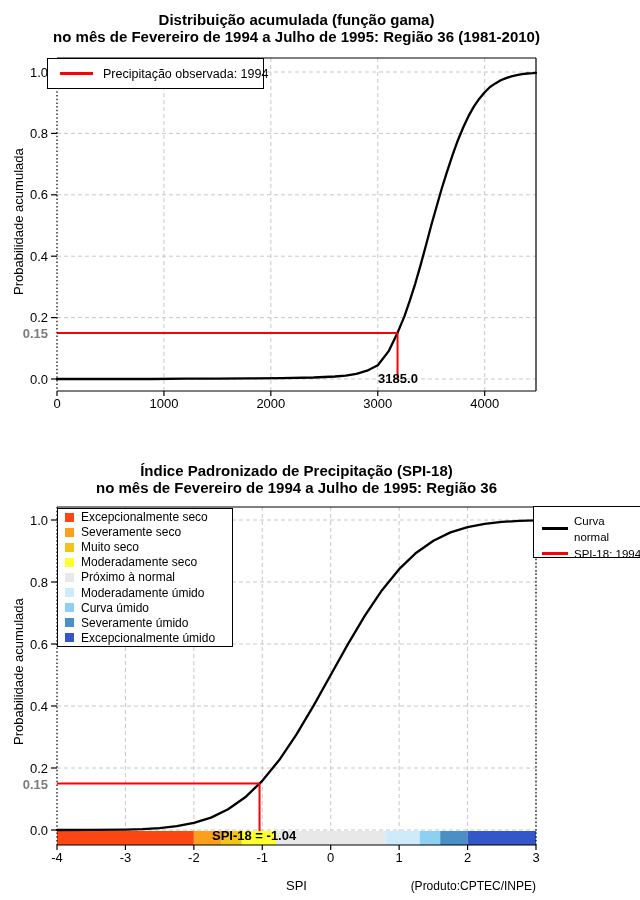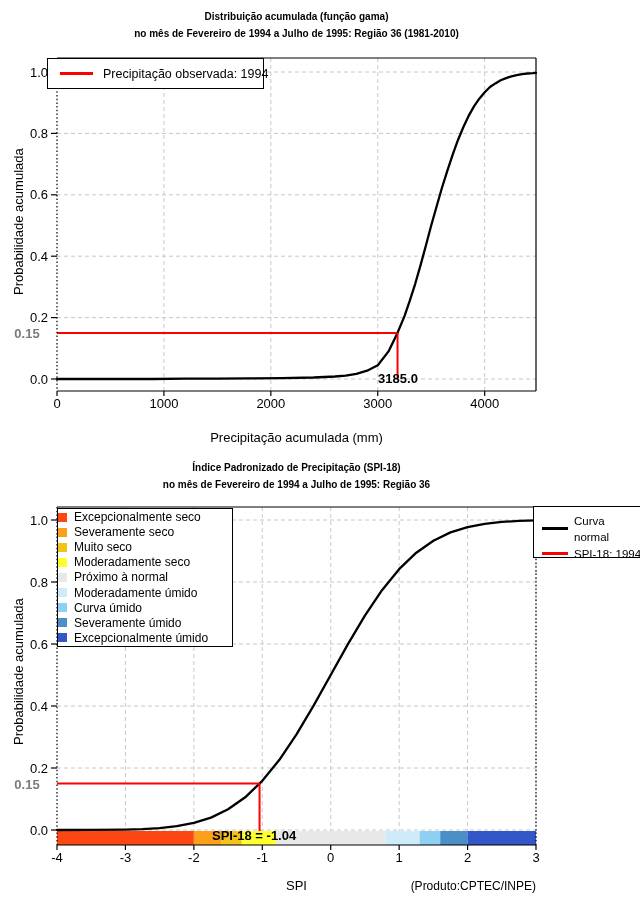--- a/index.html
+++ b/index.html
@@ -1,29 +1,29 @@
 <!DOCTYPE html>
 <html><head>
 <meta charset="utf-8">
 <style>
   html,body{margin:0;padding:0;background:#fff;}
   #screen{position:relative;width:640px;height:900px;background:#ffffff;overflow:hidden;
           font-family:"Liberation Sans",sans-serif;color:#000;}
   svg{position:absolute;left:0;top:0;font-family:"Liberation Sans",sans-serif;}
   .abs{position:absolute;}
-  .title{font-weight:bold;font-size:10px;text-align:center;white-space:nowrap;}
+  .title{font-weight:bold;font-size:15px;text-align:center;white-space:nowrap;}
   .axlab{font-size:13px;text-align:center;}
   .ytitle{font-size:13px;transform:rotate(-90deg);transform-origin:0 0;white-space:nowrap;}
-  .problab{font-weight:bold;font-size:13px;color:#7b7b7b;text-align:center;}
+  .problab{font-weight:bold;font-size:13px;color:#7b7b7b;text-align:right;}
   .annlab{font-weight:bold;font-size:13px;text-align:center;white-space:nowrap;}
   .legendbox{background:#fff;border:1px solid #000;box-sizing:border-box;}
   #legend1{display:flex;align-items:center;gap:10px;padding-left:12px;}
   #legend1 .lline{width:33px;height:3px;flex:0 0 auto;}
   #legend1 .ltext{font-size:12.5px;white-space:nowrap;}
-  #catlegend{display:flex;flex-direction:column;justify-content:space-evenly;}
+  #catlegend{display:flex;flex-direction:column;justify-content:space-evenly;padding-left:7px;}
   .cat-row{display:flex;align-items:center;gap:7px;}
   .cat-swatch{width:9px;height:9px;flex:0 0 auto;}
   .cat-label{font-size:12px;white-space:nowrap;}
   #legend2 .swatch{position:absolute;width:26px;height:3px;}
   #legend2 .ltxt{position:absolute;font-size:11.5px;line-height:15.5px;}
   .footnote{font-size:12px;text-align:right;white-space:nowrap;}
 </style>
 </head>
 <body>
 
@@ -124,21 +124,20 @@
       <text x="48" y="648.5" text-anchor="end" font-size="13" fill="#000">0.6</text>
       <line x1="51" y1="582" x2="57" y2="582" stroke="#000" stroke-width="1.2"></line>
       <text x="48" y="586.5" text-anchor="end" font-size="13" fill="#000">0.8</text>
       <line x1="51" y1="520" x2="57" y2="520" stroke="#000" stroke-width="1.2"></line>
       <text x="48" y="524.5" text-anchor="end" font-size="13" fill="#000">1.0</text>
     </svg>
 
   <div class="abs title" style="left:57px;top:11px;width:479px">Distribuição acumulada (função gama)</div>
   <div class="abs title" style="left:-20px;top:28px;width:633px">no mês de Fevereiro de 1994 a Julho de 1995: Região 36 (1981-2010)</div>
   <div class="abs ytitle" style="left:11px;top:295px">Probabilidade acumulada</div>
-  <div class="abs axlab" style="left:57px;top:430px;width:479px">Precipitação acumulada (mm)</div>
 
   <div id="legend1" class="abs legendbox" style="left:47px;top:58px;width:217px;height:31px">
     <span class="lline" style="background: rgb(255, 0, 0);"></span>
     <span class="ltext">Precipitação observada: 1994</span>
   </div>
 
   <div class="abs problab" style="left:6px;top:326px;width:42px">0.15</div>
   <div class="abs annlab" style="left:348px;top:371px;width:100px">3185.0</div>
 
   <div class="abs title" style="left:57px;top:462px;width:479px">Índice Padronizado de Precipitação (SPI-18)</div>

